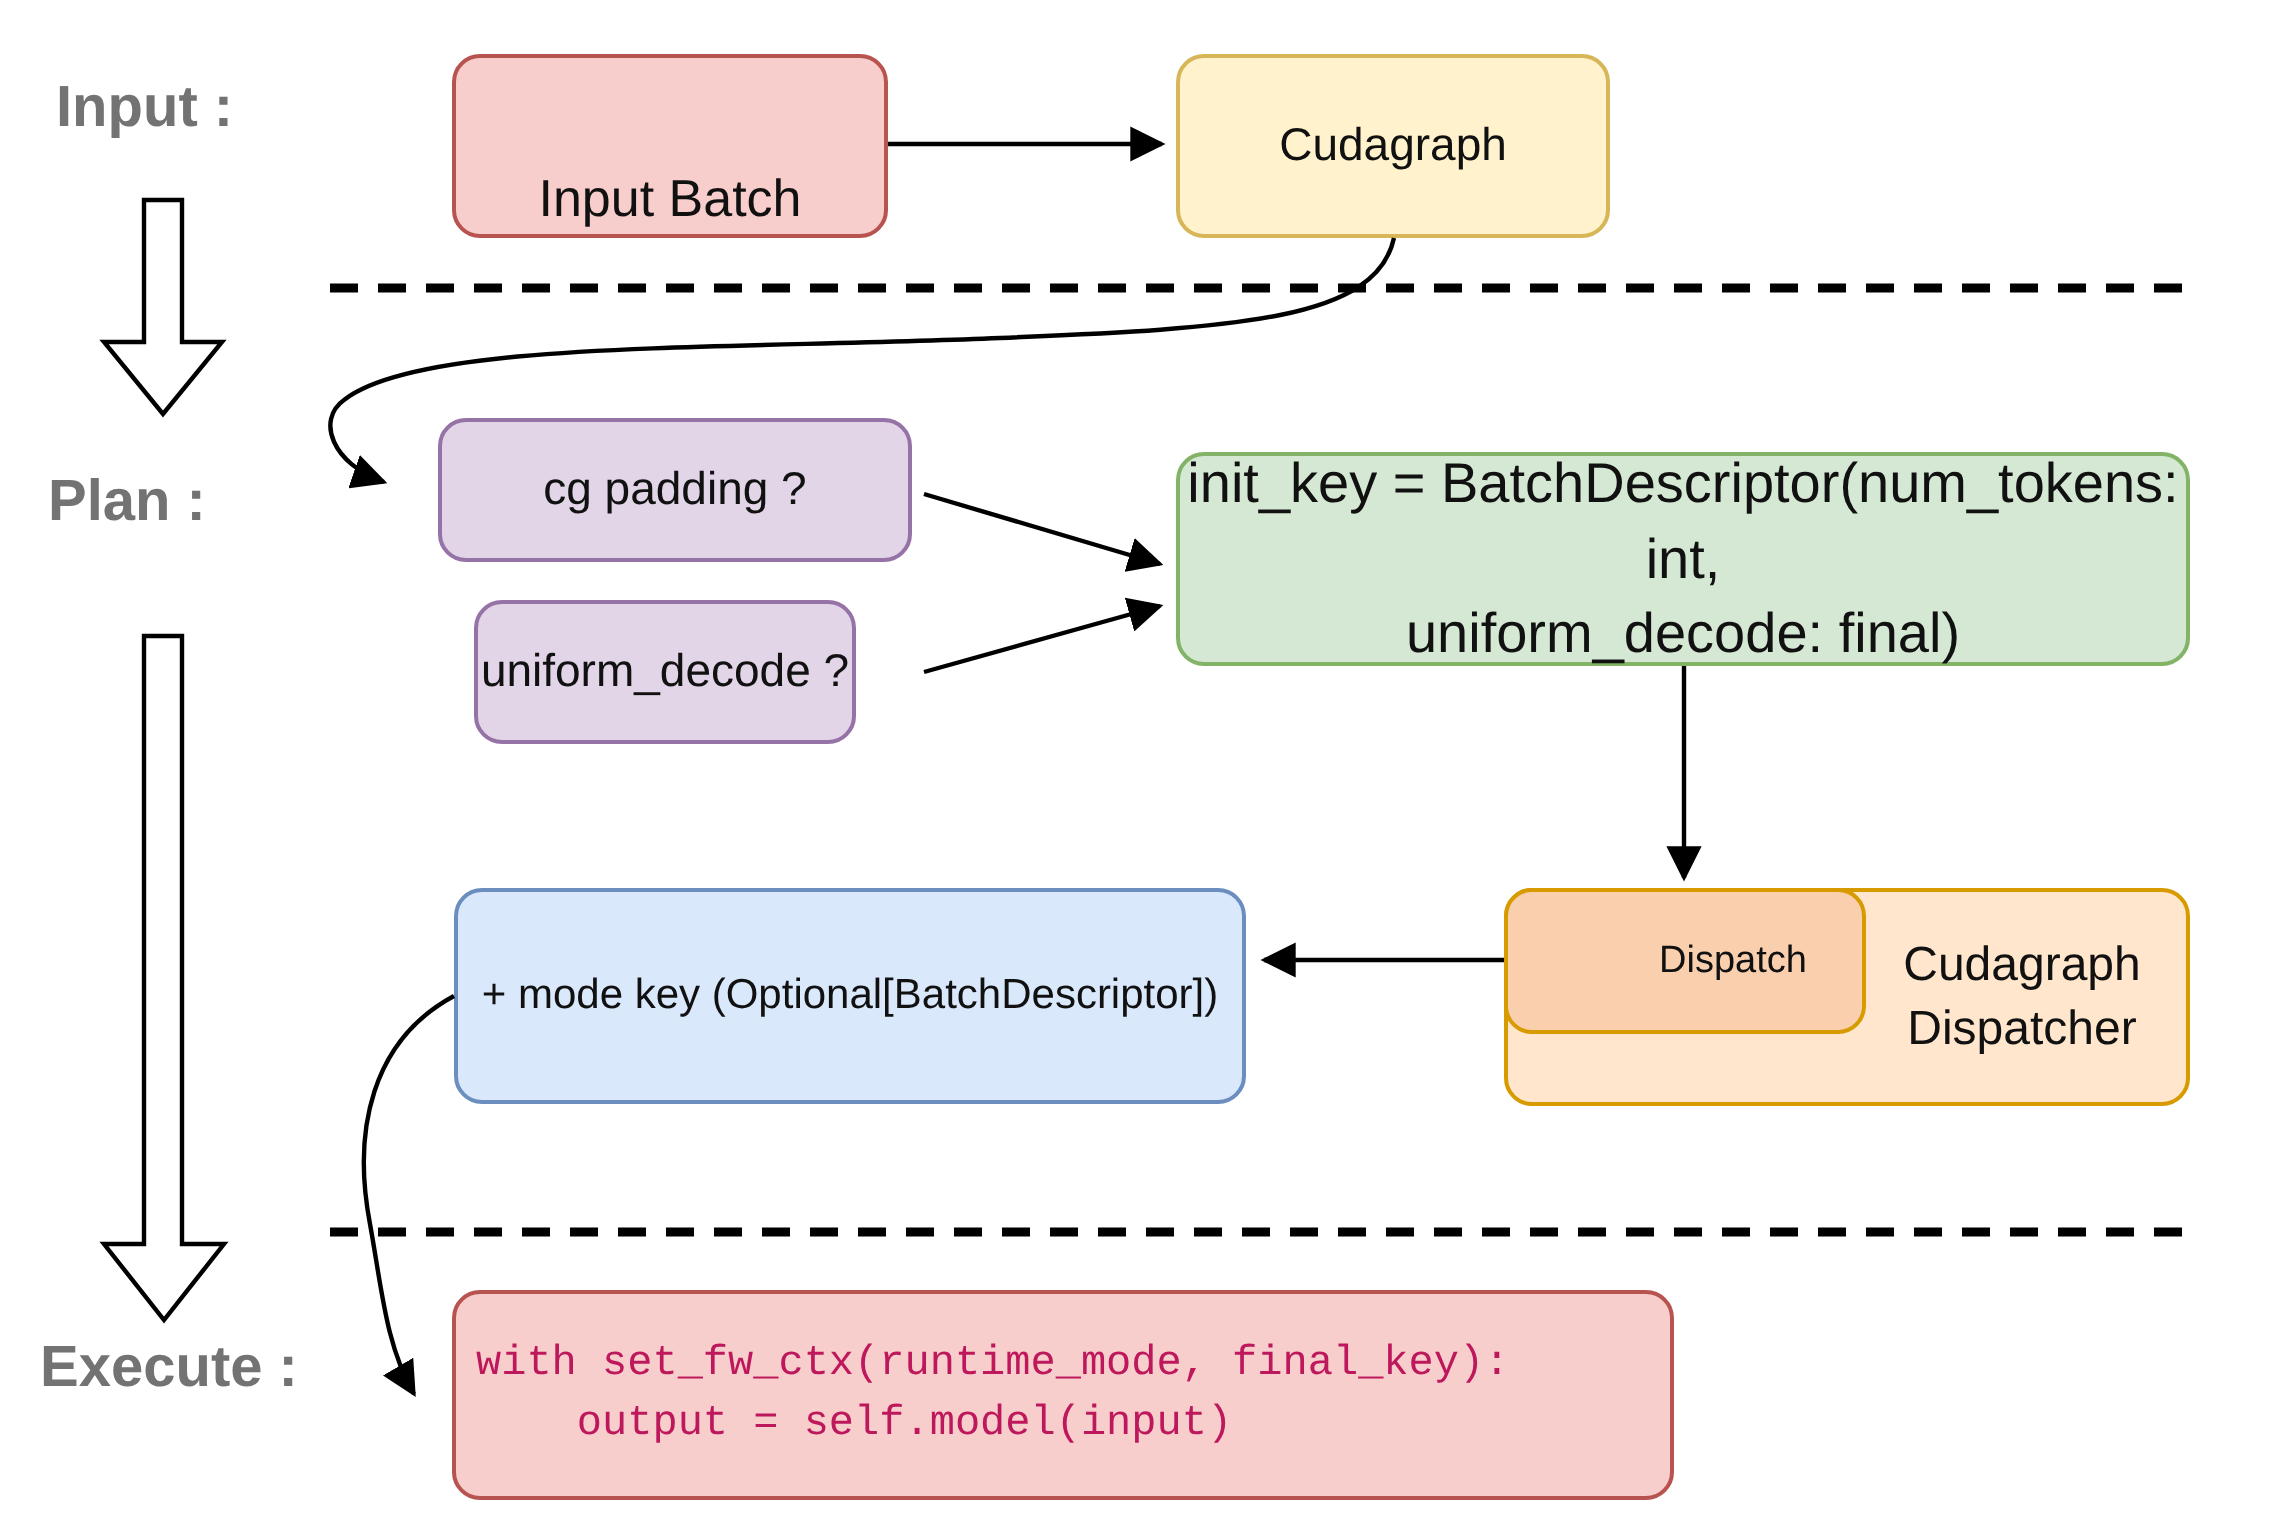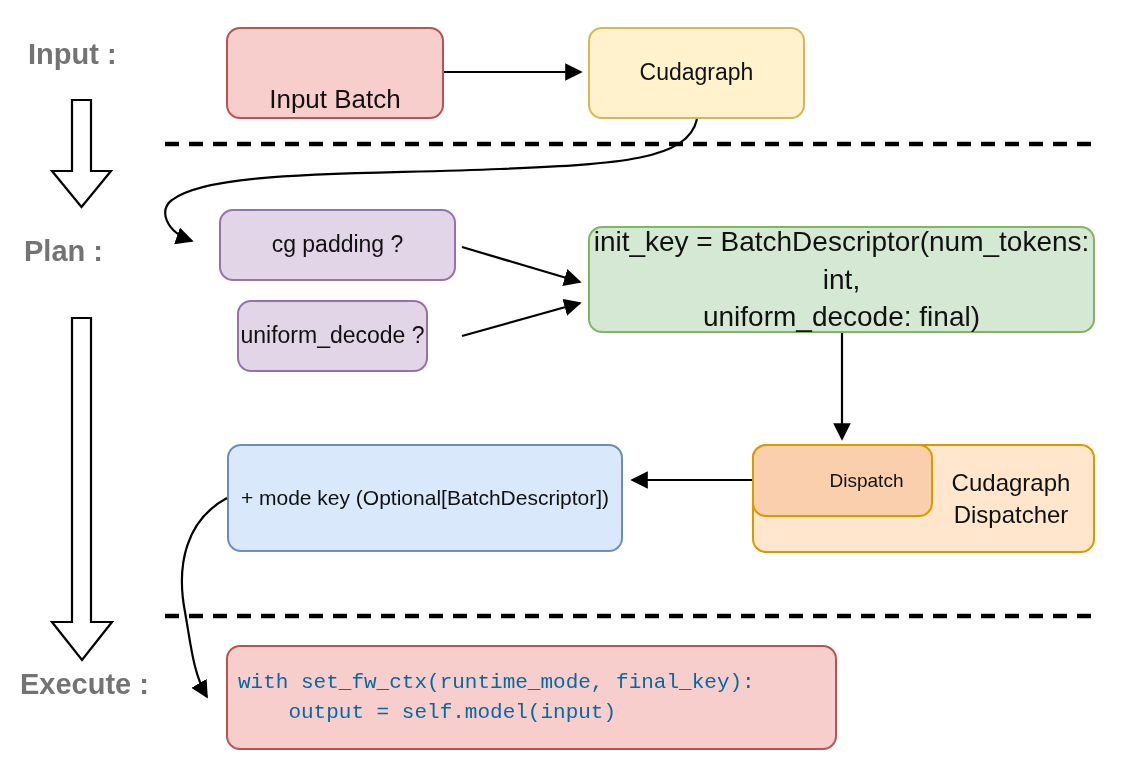--- a/index.html
+++ b/index.html
@@ -36,21 +36,21 @@
   .n-preprocess    { left:588px; top:27px;  width:217px; height:92px;  font-size:23px; }
   .n-cg-padding    { left:219px; top:209px; width:237px; height:72px;  font-size:23px; }
   .n-uniform       { left:225px; top:300px; width:191px; height:72px;  font-size:23px;margin-left:12px; }
   .n-init-key      { left:588px; top:226px; width:507px; height:107px; font-size:28px; }
   .n-disp-outer    { left:752px; top:444px; width:343px; height:109px; font-size:24px; z-index:1; }
   .n-disp-inner    { left:752px; top:444px; width:181px; height:73px;  font-size:19px; z-index:2; }
   .n-runtime       { left:227px; top:444px; width:396px; height:108px; font-size:21px; }
   .n-exec-code     {
     left:226px; top:645px; width:611px; height:105px;
     font-family:"Liberation Mono", monospace;
-    font-size:21px; color:#0369a1;
+    font-size:21px; color:#be185d;
     align-items:flex-start; justify-content:center;
     padding-left:10px; text-align:left;
     white-space:pre; line-height:1.42;
   }
   .disp-label-zone {
     position:absolute; right:0; top:0; height:100%; width:164px;
     display:flex; flex-direction:column; align-items:center; justify-content:center;
     font-size:24px; line-height:1.3; color:#111;
   }
   .node span { display:block; }

